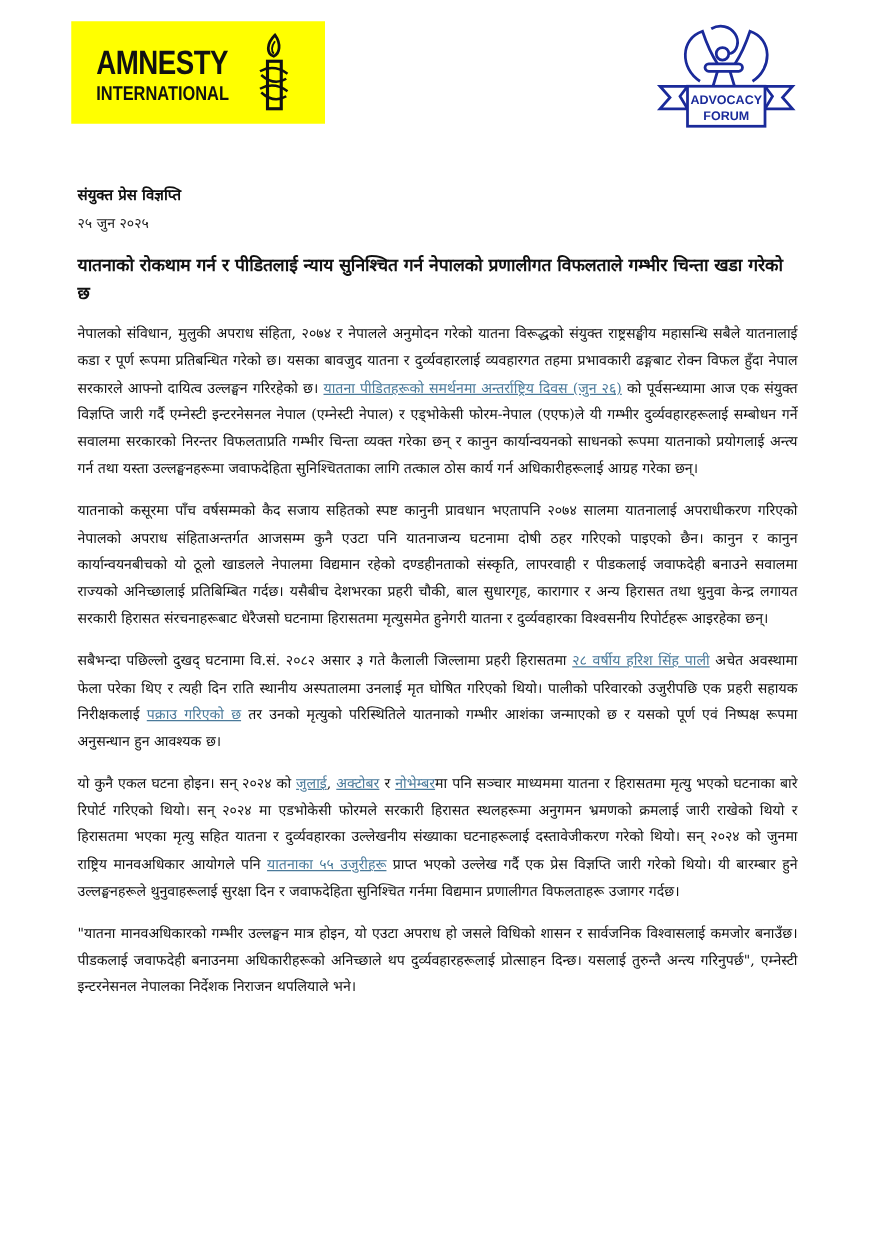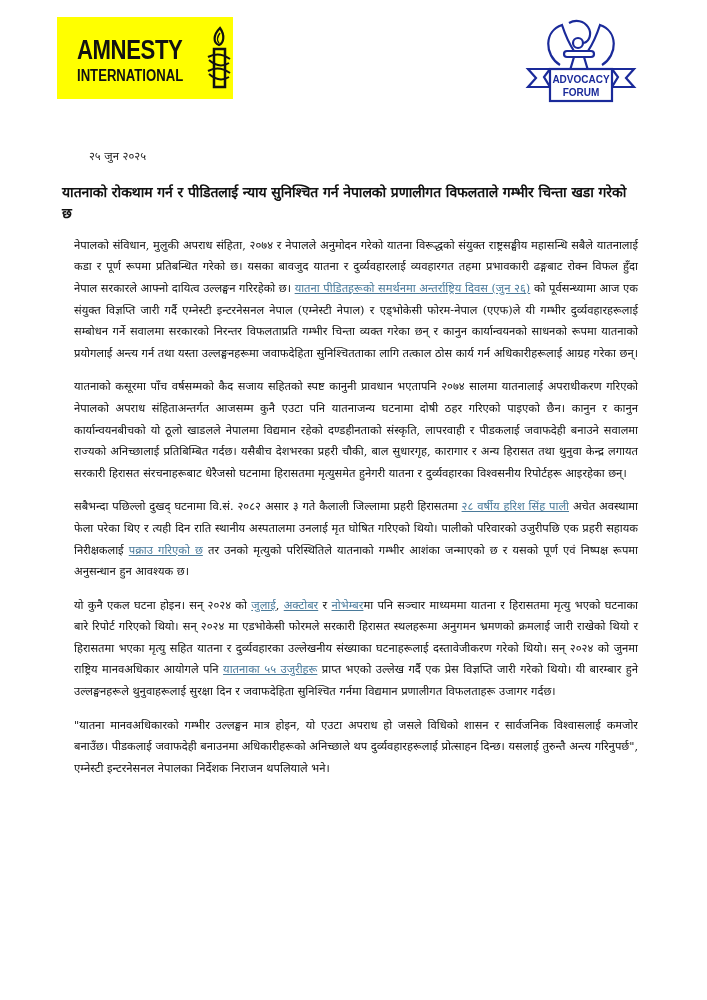--- a/index.html
+++ b/index.html
@@ -1,30 +1,30 @@
 <!DOCTYPE html>
 <html><head>
 <meta charset="utf-8">
 <style>
   html, body { margin: 0; padding: 0; background: #ffffff; }
   body { width: 707px; height: 1000px; position: relative; overflow: hidden;
          font-family: "DejaVu Serif", "Liberation Serif", serif; color: #111; }
   .logo-amnesty { position: absolute; left: 57px; top: 17px; width: 176px; height: 82px;
-                  background: #ffff00; }
+                  background: #ffff00; padding-left: 27px; }
   .logo-amnesty .t1 { position: absolute; left: 20px; top: 18px; font-family: "Liberation Sans", sans-serif;
                       font-weight: bold; font-size: 27px; letter-spacing: -0.5px; color: #111; transform: scaleX(0.82); transform-origin: left; }
   .logo-amnesty .t2 { position: absolute; left: 20px; top: 50px; font-family: "Liberation Sans", sans-serif;
                       font-weight: bold; font-size: 16px; color: #111; transform: scaleX(0.82); transform-origin: left; }
   .logo-amnesty svg { position: absolute; left: 150px; top: 8px; }
   .logo-af { position: absolute; left: 522px; top: 17px; width: 118px; height: 90px; }
   .doc { position: absolute; left: 62px; top: 146px; width: 576px; font-size: 11.3px; line-height: 21.6px; }
   .head-title { font-weight: bold; font-size: 12px; }
-  .meta { color: #222; margin-left: 27px; }
+  .meta { color: #222; }
   .headline { font-weight: bold; font-size: 14px; margin-top: 14px; margin-bottom: 10px; letter-spacing: -0.1px; }
-  p { margin: 0 0 12px 12px; text-align: justify; }
+  p { margin: 0 0 12px 0; text-align: justify; }
   a.lnk { color: #4a7a9a; text-decoration: underline; }
 </style>
 </head>
 <body>
 
 <div class="logo-amnesty">
   <div class="t1">AMNESTY</div>
   <div class="t2">INTERNATIONAL</div>
   <svg width="24" height="66" viewBox="0 0 24 66">
     <path d="M13 3 C6 10 6 18 12 20 C17 18 18 10 13 3 Z" fill="none" stroke="#111" stroke-width="2.2"></path>
@@ -45,20 +45,21 @@
     <path d="M52 40 L46 60 M62 40 L68 60"></path>
     <path d="M6 52 L28 52 L22 60 L28 70 L6 70 L14 61 Z"></path>
     <path d="M112 52 L90 52 L96 60 L90 70 L112 70 L104 61 Z"></path>
     <rect x="28" y="52" width="62" height="32" fill="#fff"></rect>
   </g>
   <text x="59" y="66" text-anchor="middle" font-family="Liberation Sans, sans-serif" font-weight="bold" font-size="10" fill="#1a2a9a">ADVOCACY</text>
   <text x="59" y="79" text-anchor="middle" font-family="Liberation Sans, sans-serif" font-weight="bold" font-size="10" fill="#1a2a9a">FORUM</text>
 </svg>
 
 <div class="doc">
+  <div class="head-title">संयुक्त प्रेस विज्ञप्ति</div>
   <div class="meta">२५ जुन २०२५</div>
   <div class="headline">यातनाको रोकथाम गर्न र पीडितलाई न्याय सुनिश्चित गर्न नेपालको प्रणालीगत विफलताले गम्भीर चिन्ता खडा गरेको छ</div>
   <div id="paras">
       <p><span>नेपालको संविधान, मुलुकी अपराध संहिता, २०७४ र नेपालले अनुमोदन गरेको यातना विरूद्धको संयुक्त राष्ट्रसङ्घीय महासन्धि सबैले यातनालाई कडा र पूर्ण रूपमा प्रतिबन्धित गरेको छ।  यसका बावजुद यातना र दुर्व्यवहारलाई व्यवहारगत तहमा प्रभावकारी ढङ्गबाट रोक्न विफल हुँदा नेपाल सरकारले आफ्नो दायित्व उल्लङ्घन गरिरहेको छ। </span><a class="lnk" href="#">यातना पीडितहरूको समर्थनमा अन्तर्राष्ट्रिय दिवस (जुन २६)</a><span> को पूर्वसन्ध्यामा आज एक संयुक्त विज्ञप्ति जारी गर्दै एम्नेस्टी इन्टरनेसनल नेपाल (एम्नेस्टी नेपाल) र एड्भोकेसी फोरम-नेपाल (एएफ)ले यी गम्भीर दुर्व्यवहारहरूलाई सम्बोधन गर्ने सवालमा सरकारको निरन्तर विफलताप्रति गम्भीर चिन्ता व्यक्त गरेका छन् र कानुन कार्यान्वयनको साधनको रूपमा यातनाको प्रयोगलाई अन्त्य गर्न तथा यस्ता उल्लङ्घनहरूमा जवाफदेहिता सुनिश्चितताका लागि तत्काल ठोस कार्य गर्न अधिकारीहरूलाई आग्रह गरेका छन्।</span></p>
       <p><span>यातनाको कसूरमा पाँच वर्षसम्मको कैद सजाय सहितको स्पष्ट कानुनी प्रावधान भएतापनि २०७४ सालमा यातनालाई अपराधीकरण गरिएको नेपालको अपराध संहिताअन्तर्गत आजसम्म कुनै एउटा पनि यातनाजन्य घटनामा दोषी ठहर गरिएको पाइएको छैन। कानुन र कानुन कार्यान्वयनबीचको यो ठूलो खाडलले नेपालमा विद्यमान रहेको दण्डहीनताको संस्कृति, लापरवाही र पीडकलाई जवाफदेही बनाउने सवालमा राज्यको अनिच्छालाई प्रतिबिम्बित गर्दछ।  यसैबीच देशभरका प्रहरी चौकी, बाल सुधारगृह, कारागार र अन्य हिरासत तथा थुनुवा केन्द्र लगायत सरकारी हिरासत संरचनाहरूबाट धेरैजसो घटनामा हिरासतमा मृत्युसमेत हुनेगरी यातना र दुर्व्यवहारका विश्वसनीय रिपोर्टहरू आइरहेका छन्।</span></p>
       <p><span>सबैभन्दा पछिल्लो दुखद् घटनामा वि.सं. २०८२ असार ३ गते कैलाली जिल्लामा प्रहरी हिरासतमा </span><a class="lnk" href="#">२८ वर्षीय हरिश सिंह पाली</a><span> अचेत अवस्थामा फेला परेका थिए र त्यही दिन राति स्थानीय अस्पतालमा उनलाई मृत घोषित गरिएको थियो।  पालीको परिवारको उजुरीपछि एक प्रहरी सहायक निरीक्षकलाई </span><a class="lnk" href="#">पक्राउ गरिएको छ</a><span> तर उनको मृत्युको परिस्थितिले यातनाको गम्भीर आशंका जन्माएको छ र यसको पूर्ण एवं निष्पक्ष रूपमा अनुसन्धान हुन आवश्यक छ।</span></p>
       <p><span>यो कुनै एकल घटना होइन।  सन् २०२४ को </span><a class="lnk" href="#">जुलाई</a><span>, </span><a class="lnk" href="#">अक्टोबर</a><span> र </span><a class="lnk" href="#">नोभेम्बर</a><span>मा पनि सञ्चार माध्यममा यातना र हिरासतमा मृत्यु भएको घटनाका बारे रिपोर्ट गरिएको थियो।  सन् २०२४ मा एडभोकेसी फोरमले सरकारी हिरासत स्थलहरूमा अनुगमन भ्रमणको क्रमलाई जारी राखेको थियो र हिरासतमा भएका मृत्यु सहित यातना र दुर्व्यवहारका उल्लेखनीय संख्याका घटनाहरूलाई दस्तावेजीकरण गरेको थियो।  सन् २०२४ को जुनमा राष्ट्रिय मानवअधिकार आयोगले पनि </span><a class="lnk" href="#">यातनाका ५५ उजुरीहरू</a><span> प्राप्त भएको उल्लेख गर्दै एक प्रेस विज्ञप्ति जारी गरेको थियो।  यी बारम्बार हुने उल्लङ्घनहरूले थुनुवाहरूलाई सुरक्षा दिन र जवाफदेहिता सुनिश्चित गर्नमा विद्यमान प्रणालीगत विफलताहरू उजागर गर्दछ।</span></p>
       <p><span>"यातना मानवअधिकारको गम्भीर उल्लङ्घन मात्र होइन, यो एउटा अपराध हो जसले विधिको शासन र सार्वजनिक विश्वासलाई कमजोर बनाउँछ।  पीडकलाई जवाफदेही बनाउनमा अधिकारीहरूको अनिच्छाले थप दुर्व्यवहारहरूलाई प्रोत्साहन दिन्छ।  यसलाई तुरुन्तै अन्त्य गरिनुपर्छ", एम्नेस्टी इन्टरनेसनल नेपालका निर्देशक निराजन थपलियाले भने।</span></p>
     </div>
 </div>

